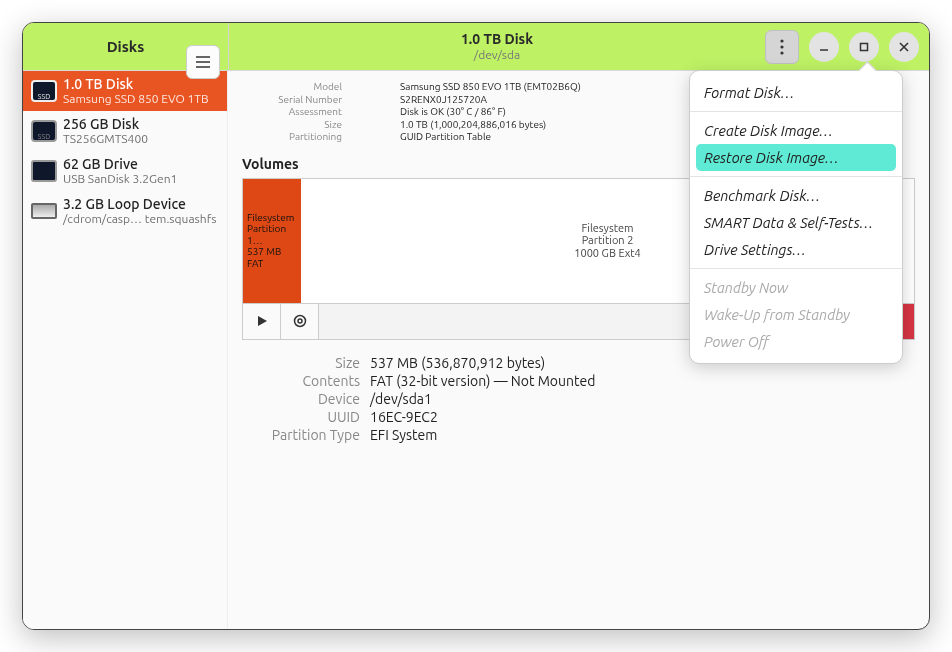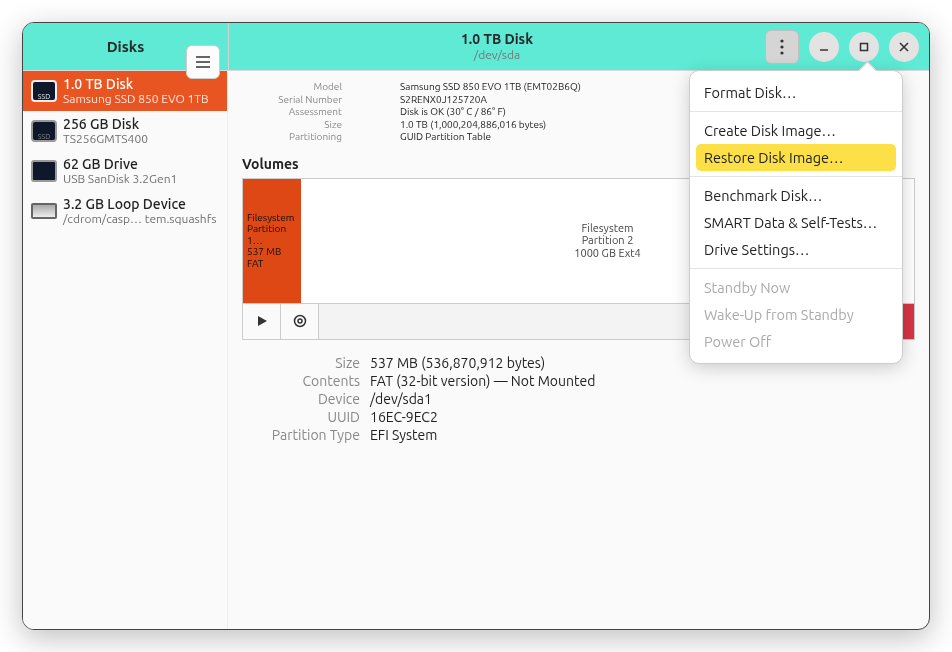--- a/index.html
+++ b/index.html
@@ -1,18 +1,18 @@
 <!DOCTYPE html>
 <html><head>
   <meta charset="utf-8">
   <style>
     * { box-sizing: border-box; margin: 0; padding: 0; font-family: Ubuntu, Cantarell, "Segoe UI", sans-serif; }
     body { background: transparent; width: 952px; height: 652px; position: relative; }
     .window { position: absolute; left: 22px; top: 22px; width: 908px; height: 608px; background: #fafafa; border-radius: 12px; overflow: hidden; box-shadow: 0 8px 30px rgba(0,0,0,.25); display: flex; flex-direction: column; border:1px solid #444;}
-    .titlebar { height: 48px; background: #5eead4; display: flex; align-items: center; border-bottom: 1px solid #d9d9d9; }
+    .titlebar { height: 48px; background: #bef264; display: flex; align-items: center; border-bottom: 1px solid #d9d9d9; }
     .tb-left { width: 205px; display: flex; align-items: center; justify-content: center; position: relative; }
     .tb-divider { width: 1px; height: 48px; background: #d4d4d4; }
     .tb-title-left { font-weight: 700; font-size: 15px; color: #2a2a2a; }
     .tb-hamburger { position: absolute; right: 8px; top: 7px; width: 34px; height: 34px; border-radius: 6px; background: #fcfcfc; border: 1px solid #ccc; display: flex; align-items: center; justify-content: center; }
     .tb-center { flex: 1; display: flex; flex-direction: column; align-items: center; justify-content: center; line-height: 1.1; }
     .tb-center .t1 { font-weight: 700; font-size: 14px; color: #2a2a2a; }
     .tb-center .t2 { font-size: 12px; color: #777; }
     .tb-right { display: flex; align-items: center; gap: 10px; padding-right: 10px; }
     .tb-btn { width: 30px; height: 30px; border-radius: 50%; background: #e3e3e3; display: flex; align-items: center; justify-content: center; color:#3a3a3a; }
     .tb-btn.menu { border-radius: 6px; width: 34px; height: 34px; background:#d5d5d5; border:1px solid #c0c0c0;}
@@ -35,25 +35,25 @@
     .vol1 { width: 58px; background: #dd4814; color:#111; font-size: 10px; display:flex; flex-direction:column; justify-content:center; padding:4px; line-height:1.15;}
     .vol2 { flex:1; background:#fff; display:flex; flex-direction:column; align-items:center; justify-content:center; color:#444; font-size:11px; line-height:1.15;}
     .voltool { margin: 0 14px; height: 36px; display:flex; border:1px solid #ccc; border-top:none;}
     .tbtn { width:38px; border-right:1px solid #ccc; display:flex; align-items:center; justify-content:center; color:#333;}
     .spacer{flex:1; background:#f3f3f3;}
     .minus{ width:34px; background:#d73544; color:#fff; display:flex;align-items:center;justify-content:center; font-size:22px; font-weight:400;}
     .kv2 { display: flex; gap: 10px; padding: 0 14px; font-size: 14px; line-height: 1.3; }
     .kv2 .k { width: 118px; text-align: right; color: #888; }
     .kv2 .v { color: #222; }
     .section2 { padding-top:14px;}
-    .popup { position:absolute; right: 26px; top: -1px; width: 214px; background:#fff; border:1px solid #ccc; border-radius:10px; box-shadow:0 4px 18px rgba(0,0,0,.18); padding:8px 0; }
+    .popup { position:absolute; right: 26px; top: -1px; width: 214px; background:#fff; border:1px solid #ccc; border-radius:10px; box-shadow:0 4px 18px rgba(0,0,0,.18); padding:8px 0;font-style:italic; }
     .popup::before{content:""; position:absolute; top:-7px; right:28px; width:12px; height:12px; background:#fff; border-left:1px solid #ccc; border-top:1px solid #ccc; transform:rotate(45deg);}
     .mi { padding: 5px 14px; font-size:14.5px; color:#222; }
     .mi.disabled { color:#aaa; }
-    .mi.hover { background:#fde047; border-radius:5px; margin:0 6px; padding:5px 8px;}
+    .mi.hover { background:#5eead4; border-radius:5px; margin:0 6px; padding:5px 8px;}
     .msep{ height:1px; background:#e3e3e3; margin:5px 0;}
     svg{display:block;}
   </style>
 </head>
 <body>
 
 <div class="window">
   <div class="titlebar">
     <div class="tb-left">
       <span class="tb-title-left">Disks</span>

